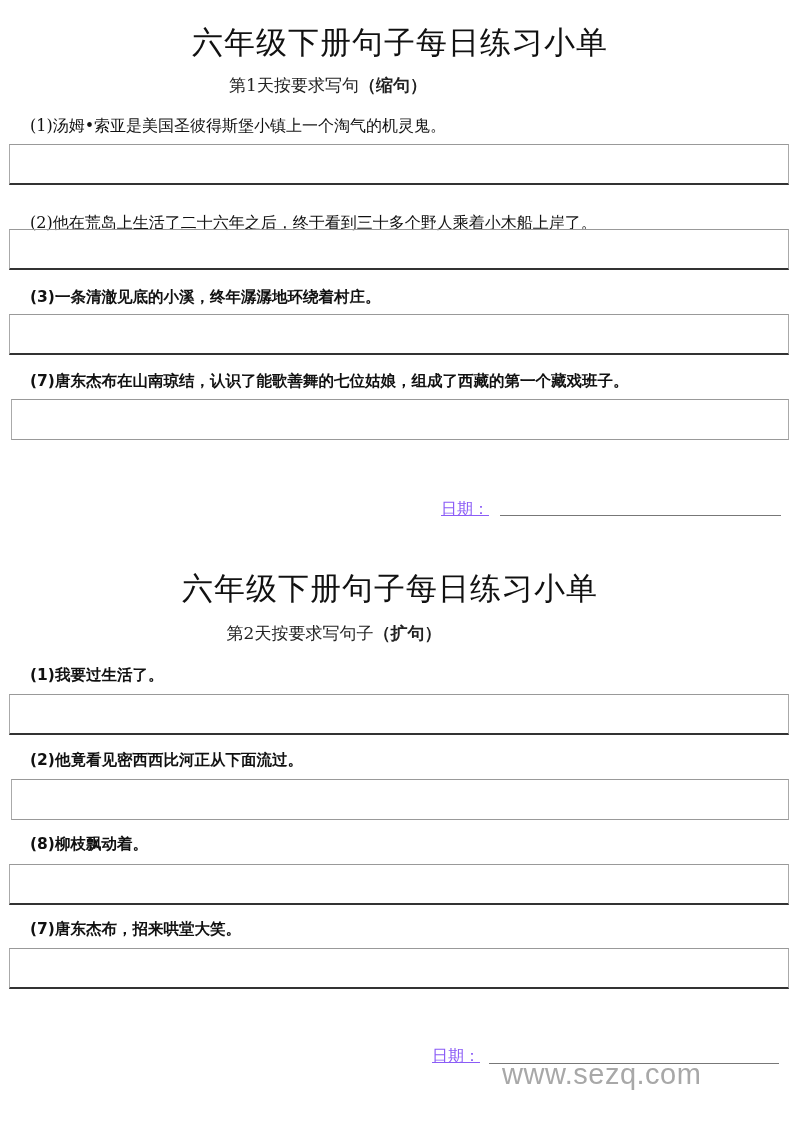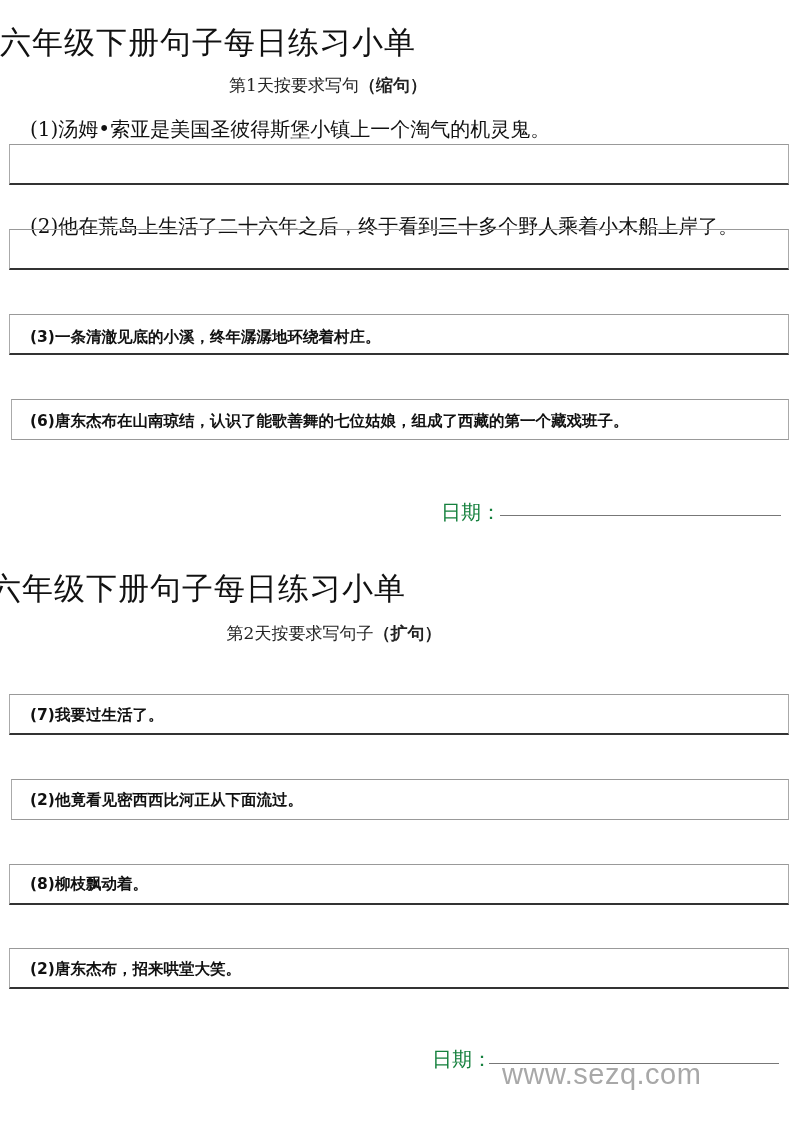--- a/index.html
+++ b/index.html
@@ -1,29 +1,29 @@
 <!DOCTYPE html>
 <html><head>
 <meta charset="utf-8">
 <style>
   html, body { margin: 0; padding: 0; background: #ffffff; }
   body { width: 800px; height: 1131px; position: relative; overflow: hidden;
          font-family: "DejaVu Serif", "Liberation Serif", serif; color: #111; }
-  .title { position: absolute; left: 0; width: 800px; text-align: left;
+  .title { position: absolute; left: 0; width: 800px; text-align: center;
            font-size: 31px; font-weight: normal; letter-spacing: 1px; color: #111; }
   .subtitle { position: absolute; left: 0; width: 656px; text-align: center;
               font-size: 17px; color: #222; }
   .subtitle .tag { font-weight: bold; font-family: "DejaVu Sans", sans-serif; font-size: 17px; }
-  .q { position: absolute; left: 30px; font-size: 20px; color: #111; white-space: nowrap; }
-  .q.bold { font-weight: bold; font-family: "DejaVu Sans", sans-serif; font-size: 15.5px; margin-top: 40px; }
+  .q { position: absolute; left: 30px; font-size: 16px; color: #111; white-space: nowrap; }
+  .q.bold { font-weight: bold; font-family: "DejaVu Sans", sans-serif; font-size: 15.5px; }
   .box { position: absolute; left: 9px; width: 780px; height: 41px;
          border-top: 1.5px solid #999; border-left: 1px solid #aaa; border-right: 1px solid #aaa;
          border-bottom: 2px solid #333; box-sizing: border-box; }
   .box.thin { border-bottom: 1.5px solid #999; }
-  .date-label { position: absolute; font-size: 20px; color: #15803d; }
+  .date-label { position: absolute; font-size: 16px; color: #8b5cf6; text-decoration: underline; }
   .date-line { position: absolute; height: 0; border-top: 1.5px solid #777; }
   .watermark { position: absolute; left: 502px; top: 1058px; font-family: "Liberation Sans", sans-serif;
                font-size: 29px; color: #a8a8a8; letter-spacing: 0.5px; }
 </style>
 </head>
 <body>
 
 <div>
   <div class="title" style="top:22px;">六年级下册句子每日练习小单</div>
   <div class="subtitle" style="top:74px;">
@@ -32,42 +32,42 @@
 
   <div class="q" style="top:116px;">(1)汤姆•索亚是美国圣彼得斯堡小镇上一个淘气的机灵鬼。</div>
   <div class="box" style="top:144px;"></div>
 
   <div class="q" style="top:213px;">(2)他在荒岛上生活了二十六年之后，终于看到三十多个野人乘着小木船上岸了。</div>
   <div class="box" style="top:229px;"></div>
 
   <div class="q bold" style="top:287px;">(3)一条清澈见底的小溪，终年潺潺地环绕着村庄。</div>
   <div class="box" style="top:314px;"></div>
 
-  <div class="q bold" style="top:371px;">(6)唐东杰布在山南琼结，认识了能歌善舞的七位姑娘，组成了西藏的第一个藏戏班子。</div>
+  <div class="q bold" style="top:371px;">(7)唐东杰布在山南琼结，认识了能歌善舞的七位姑娘，组成了西藏的第一个藏戏班子。</div>
   <div class="box thin" style="top:399px; left:11px; width:778px;"></div>
 
   <div class="date-label" style="left:441px; top:499px;">日期：</div>
   <div class="date-line" style="left:500px; top:515px; width:281px;"></div>
 </div>
 
 <div>
   <div class="title" style="top:568px; left:-10px;">六年级下册句子每日练习小单</div>
   <div class="subtitle" style="top:622px; left:6px;">
     <span>第2天按要求写句子</span><span class="tag">（扩句）</span>
   </div>
 
-  <div class="q bold" style="top:665px;">(7)我要过生活了。</div>
+  <div class="q bold" style="top:665px;">(1)我要过生活了。</div>
   <div class="box" style="top:694px;"></div>
 
   <div class="q bold" style="top:750px;text-align:right;">(2)他竟看见密西西比河正从下面流过。</div>
   <div class="box thin" style="top:779px; left:11px; width:778px;"></div>
 
   <div class="q bold" style="top:834px;">(8)柳枝飘动着。</div>
   <div class="box" style="top:864px;"></div>
 
-  <div class="q bold" style="top:919px;">(2)唐东杰布，招来哄堂大笑。</div>
+  <div class="q bold" style="top:919px;">(7)唐东杰布，招来哄堂大笑。</div>
   <div class="box" style="top:948px;"></div>
 
   <div class="date-label" style="left:432px; top:1046px;">日期：</div>
   <div class="date-line" style="left:489px; top:1063px; width:290px;"></div>
 </div>
 
 <div class="watermark">www.sezq.com</div>
 
 </body></html>

